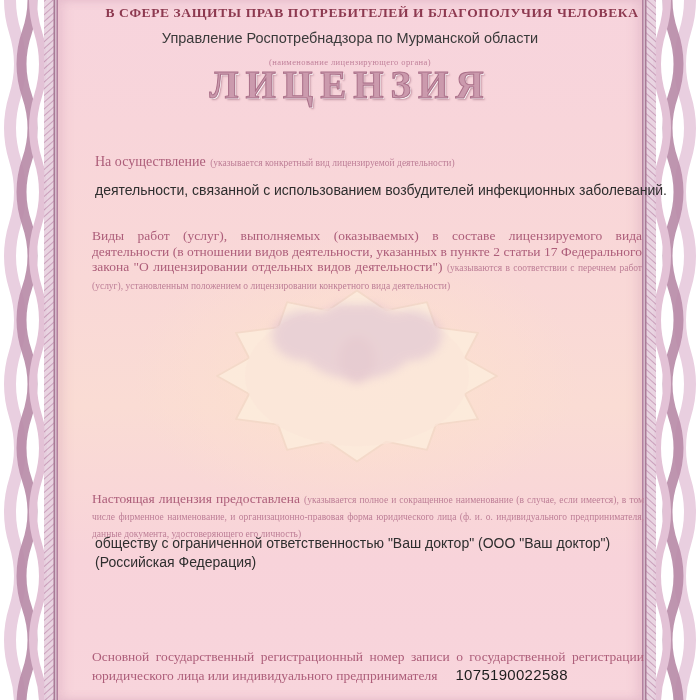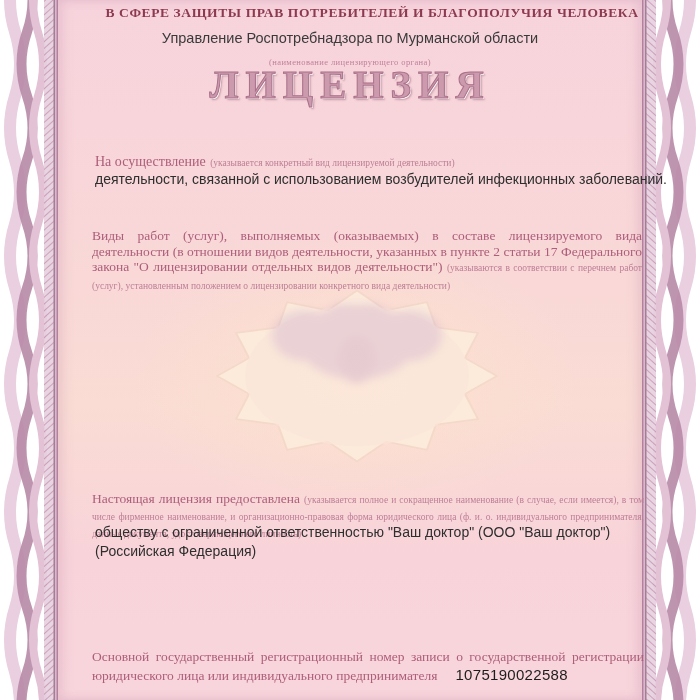--- a/index.html
+++ b/index.html
@@ -35,21 +35,21 @@
   .lic-title{
     left:0;right:0;top:62px;text-align:center;z-index:4;
     font-family:"Liberation Serif",serif;font-weight:bold;font-size:39px;
     letter-spacing:7px;color:#cb9aad;
     -webkit-text-stroke:1px #aa7089;
     text-shadow:1px 1px 0 #ffffff,2px 2px 2px rgba(140,80,105,.45);
   }
   .numrow{left:131px;top:121px;z-index:4;white-space:nowrap;}
   .lbl{font-family:"Liberation Serif",serif;color:#ad5e7a;font-size:14px;}
   .cap{font-family:"Liberation Serif",serif;color:#bd7e96;font-size:9.5px;}
-  .val{color:#2e2e2e;font-size:14px;}
+  .val{color:#2e2e2e;font-size:14px;margin-top:11px;}
   .num{color:#1d1d1d;font-size:14.5px;letter-spacing:.4px;}
   .numrow .gap1{display:inline-block;width:9px;}
   .numrow .gap2{display:inline-block;width:34px;}
   .numrow .gap3{display:inline-block;width:12px;}
   .act-label{left:95px;top:152px;z-index:4;white-space:nowrap;}
   .act-value{left:95px;top:171px;z-index:4;}
   .para{z-index:4;text-align:justify;font-family:"Liberation Serif",serif;}
   .works-para{left:92px;top:228px;width:550px;line-height:15.6px;font-size:13.5px;color:#ad5e7a;}
   .works-value{left:95px;top:297px;z-index:4;}
   .grantee-para{left:92px;top:491px;width:552px;line-height:16px;font-size:13.5px;color:#ad5e7a;}

